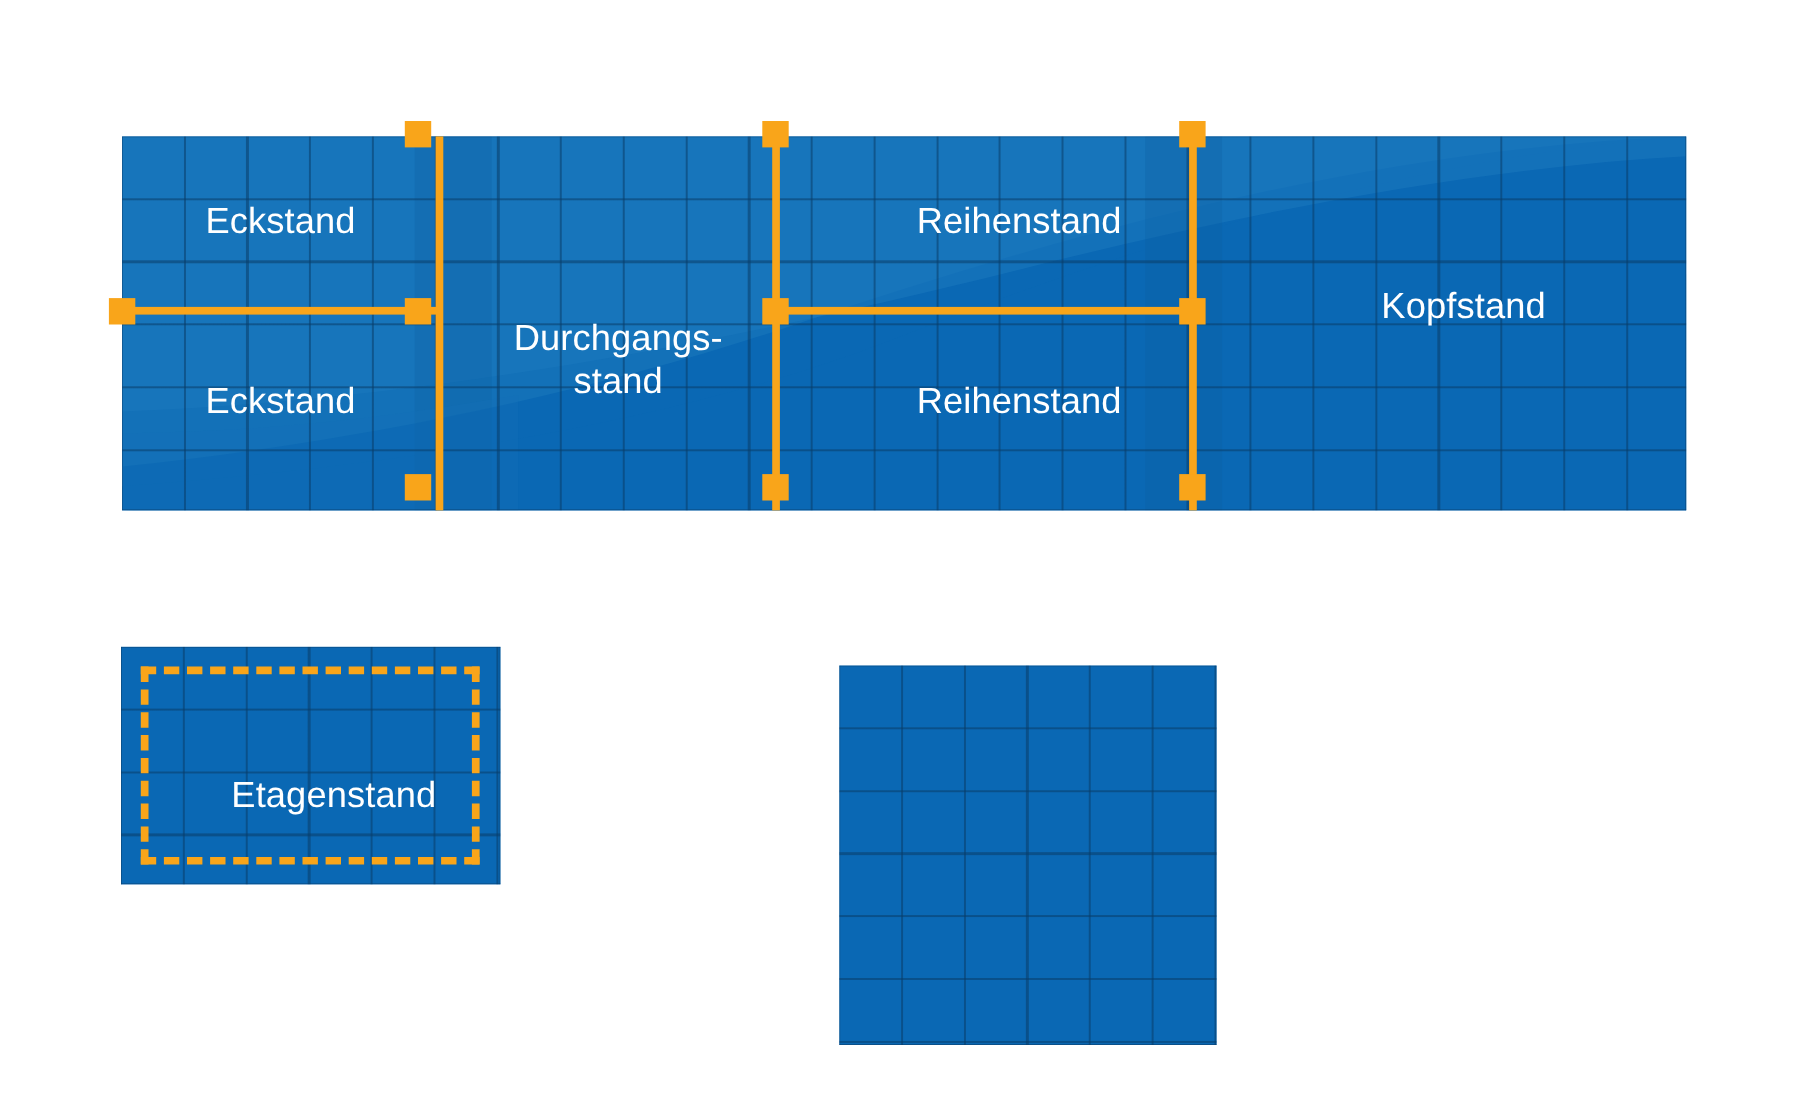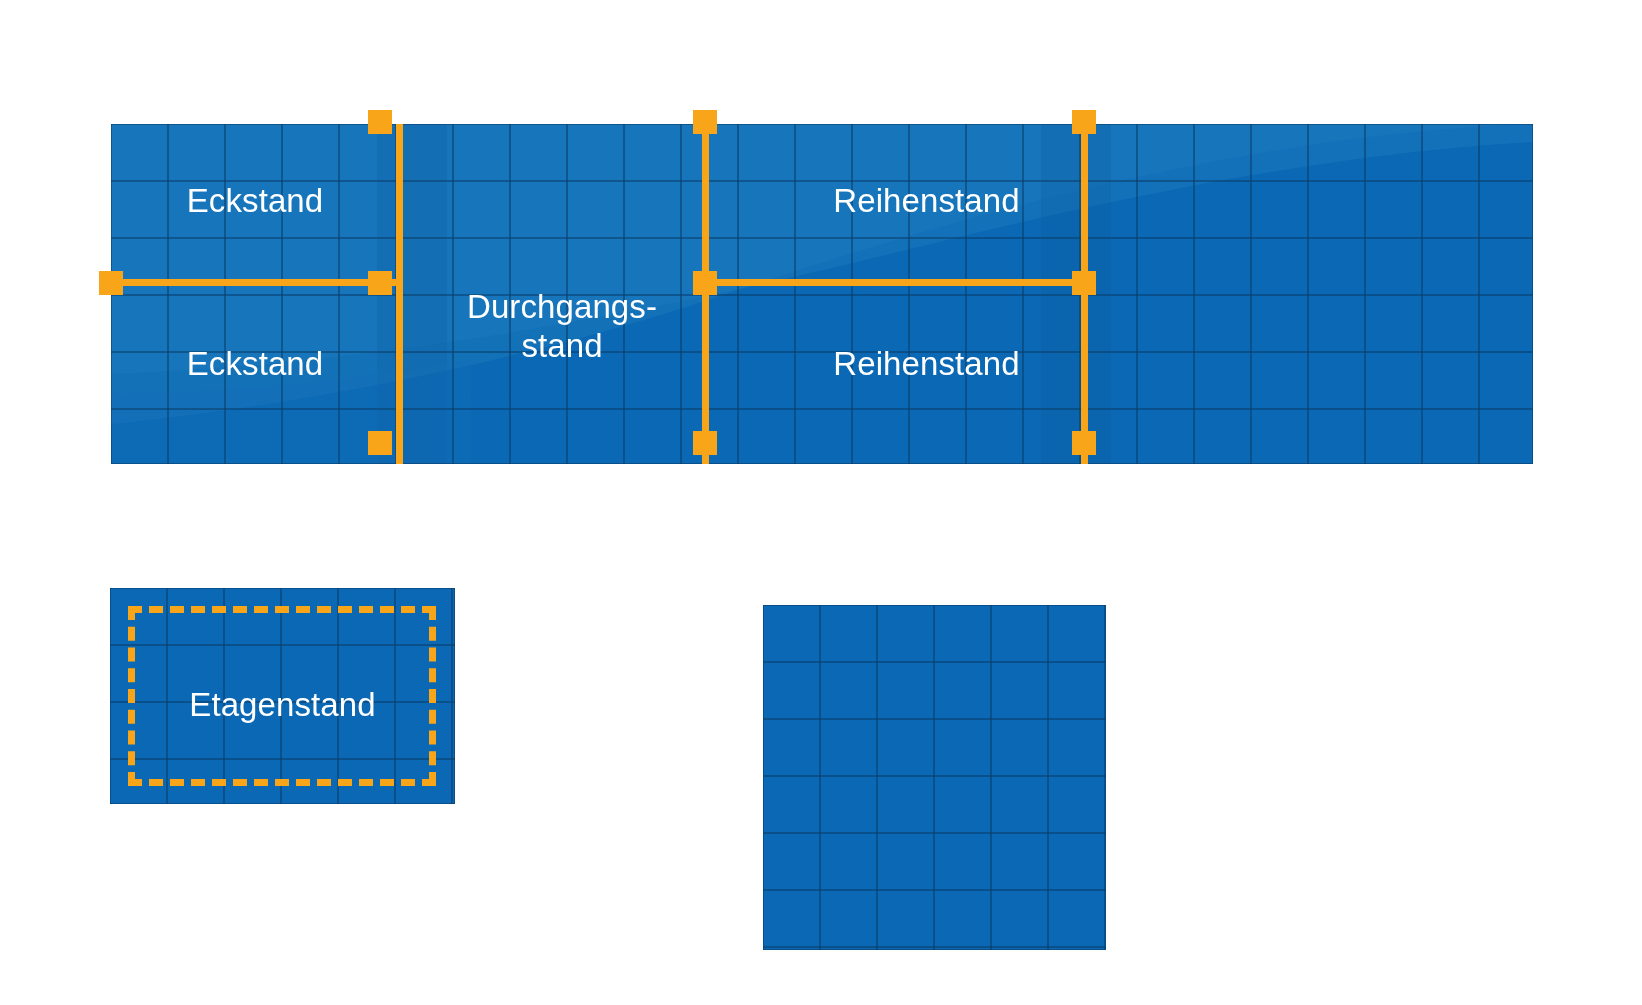--- a/index.html
+++ b/index.html
@@ -80,20 +80,21 @@
 
   <div class="label" style="left:111px;top:344px;width:288px;">Eckstand</div>
 
   <div class="label" style="left:399px;top:246px;width:326px;margin-top:41px;">Durchgangs-
 stand</div>
 
   <div class="label" style="left:725px;top:181px;width:403px;">Reihenstand</div>
 
   <div class="label" style="left:725px;top:344px;width:403px;">Reihenstand</div>
 
+  <div class="label" style="left:1128px;top:258px;width:405px;">Kopfstand</div>
 
   <div class="vline" style="left:396px;top:124px;height:340px;"></div>
   <div class="vline" style="left:702px;top:124px;height:340px;"></div>
   <div class="vline" style="left:1081px;top:124px;height:340px;"></div>
 
   <div class="hline" style="left:111px;top:279px;width:289px;"></div>
   <div class="hline" style="left:702px;top:279px;width:383px;"></div>
 
   <div class="handle" style="left:368px;top:110px;"></div>
   <div class="handle" style="left:368px;top:271px;"></div>
@@ -108,20 +109,20 @@
   <div class="handle" style="left:1072px;top:431px;"></div>
 
   <div class="handle" style="left:99px;top:271px;"></div>
 
   <div class="stand" style="left:110px;top:588px;width:345px;height:216px;">
     <div class="grid"></div>
   </div>
 
   <div class="dashedbox" style="left:128px;top:606px;width:308px;height:180px;"></div>
 
-  <div class="label" style="left:110px;top:685px;width:345px;">Etagenstand</div>
+  <div class="label" style="left:110px;top:703px;width:345px;padding-left:21px;">Etagenstand</div>
 
   <div class="stand" style="left:763px;top:605px;width:343px;height:345px;">
     <div class="grid"></div>
   </div>
 
 
 </div>
 
 </body></html>

